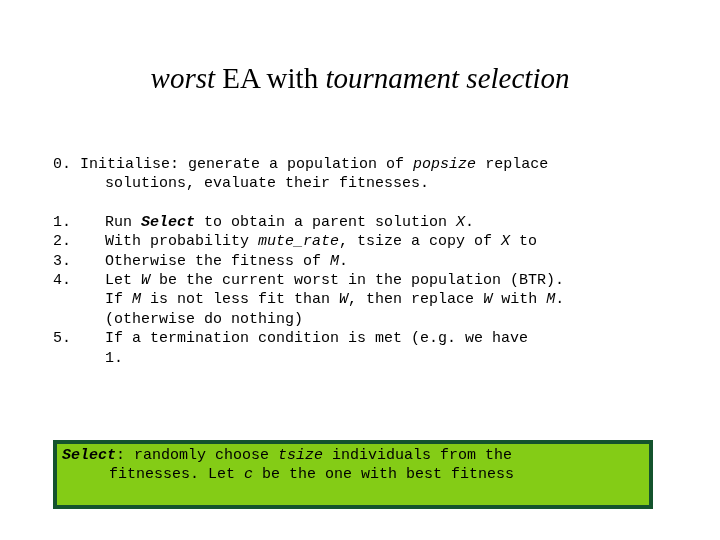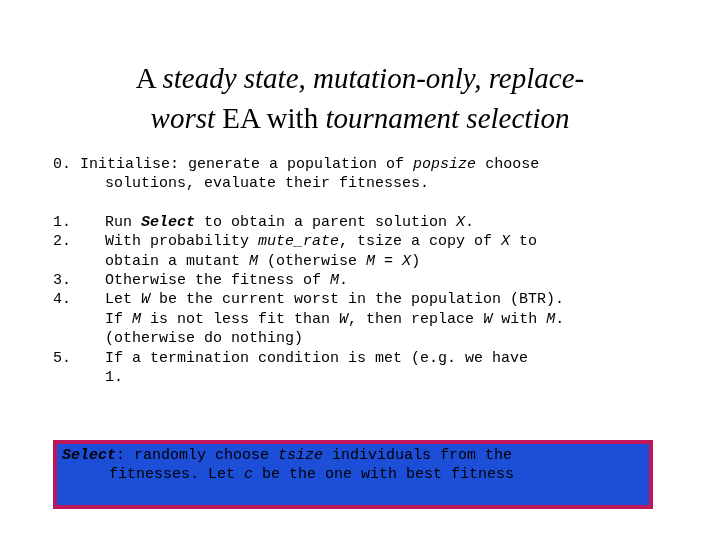--- a/index.html
+++ b/index.html
@@ -78,53 +78,52 @@
   .bi { font-style: italic; font-weight: bold; }
 
   
   #select-box {
     position: absolute;
     left: 53px;
     top: 440px;
     width: 600px;
     height: 69px;
     box-sizing: border-box;
-    background: #1d4ed8;
-    border: 4px solid #be185d;
+    background: #84cc16;
+    border: 4px solid #14532d;
   }
   #select-box .inner {
     font-family: "Liberation Mono", "DejaVu Sans Mono", monospace;
     font-size: 15px;
     line-height: 19.4px;
     color: #000000;
     padding: 2px 0 0 5px;
     white-space: pre-wrap;
   }
   #select-box .cont {
     display: block;
     margin-left: 47px;
   }
 </style>
 </head>
 <body>
 
 <div id="slide-title">
-  <div><span class="rm">A </span><span class="it">steady state, mutation-only, replace-</span></div>
   <div><span class="it">worst </span><span class="rm">EA with </span><span class="it">tournament selection</span></div>
 </div>
 
 <div id="steps">
 
-  <div class="step step0"><span>0.</span> <span>Initialise:</span><span> generate a population of </span><span class="it">popsize</span><span> choose</span><span class="cont">solutions, evaluate their fitnesses.</span></div>
+  <div class="step step0"><span>0.</span> <span>Initialise:</span><span> generate a population of </span><span class="it">popsize</span><span> replace</span><span class="cont">solutions, evaluate their fitnesses.</span></div>
 
   <div class="gap-after-0"></div>
 
   <div class="step numbered"><span class="num">1.</span><span>Run </span><span class="bi">Select</span><span> to obtain a parent solution </span><span class="it">X</span><span>.</span></div>
 
-  <div class="step numbered"><span class="num">2.</span><span>With probability </span><span class="it">mute_rate</span><span>, tsize a copy of </span><span class="it">X</span><span> to</span><span class="cont"><span>obtain a mutant </span><span class="it">M</span><span> (otherwise </span><span class="it">M</span><span> = </span><span class="it">X</span><span>)</span></span></div>
+  <div class="step numbered"><span class="num">2.</span><span>With probability </span><span class="it">mute_rate</span><span>, tsize a copy of </span><span class="it">X</span><span> to</span></div>
 
   <div class="step numbered"><span class="num">3.</span><span>Otherwise the fitness of </span><span class="it">M</span><span>.</span></div>
 
   <div class="step numbered"><span class="num">4.</span><span>Let </span><span class="it">W</span><span> be the current worst in the population (BTR).</span><span class="cont"><span>If </span><span class="it">M</span><span> is not less fit than </span><span class="it">W</span><span>, then replace </span><span class="it">W</span><span> with </span><span class="it">M</span><span>.</span></span><span class="cont">(otherwise do nothing)</span></div>
 
   <div class="step numbered"><span class="num">5.</span><span>If a termination condition is met (e.g. we have</span><span class="cont">1.</span></div>
 
 </div>
 
 <div id="select-box">

